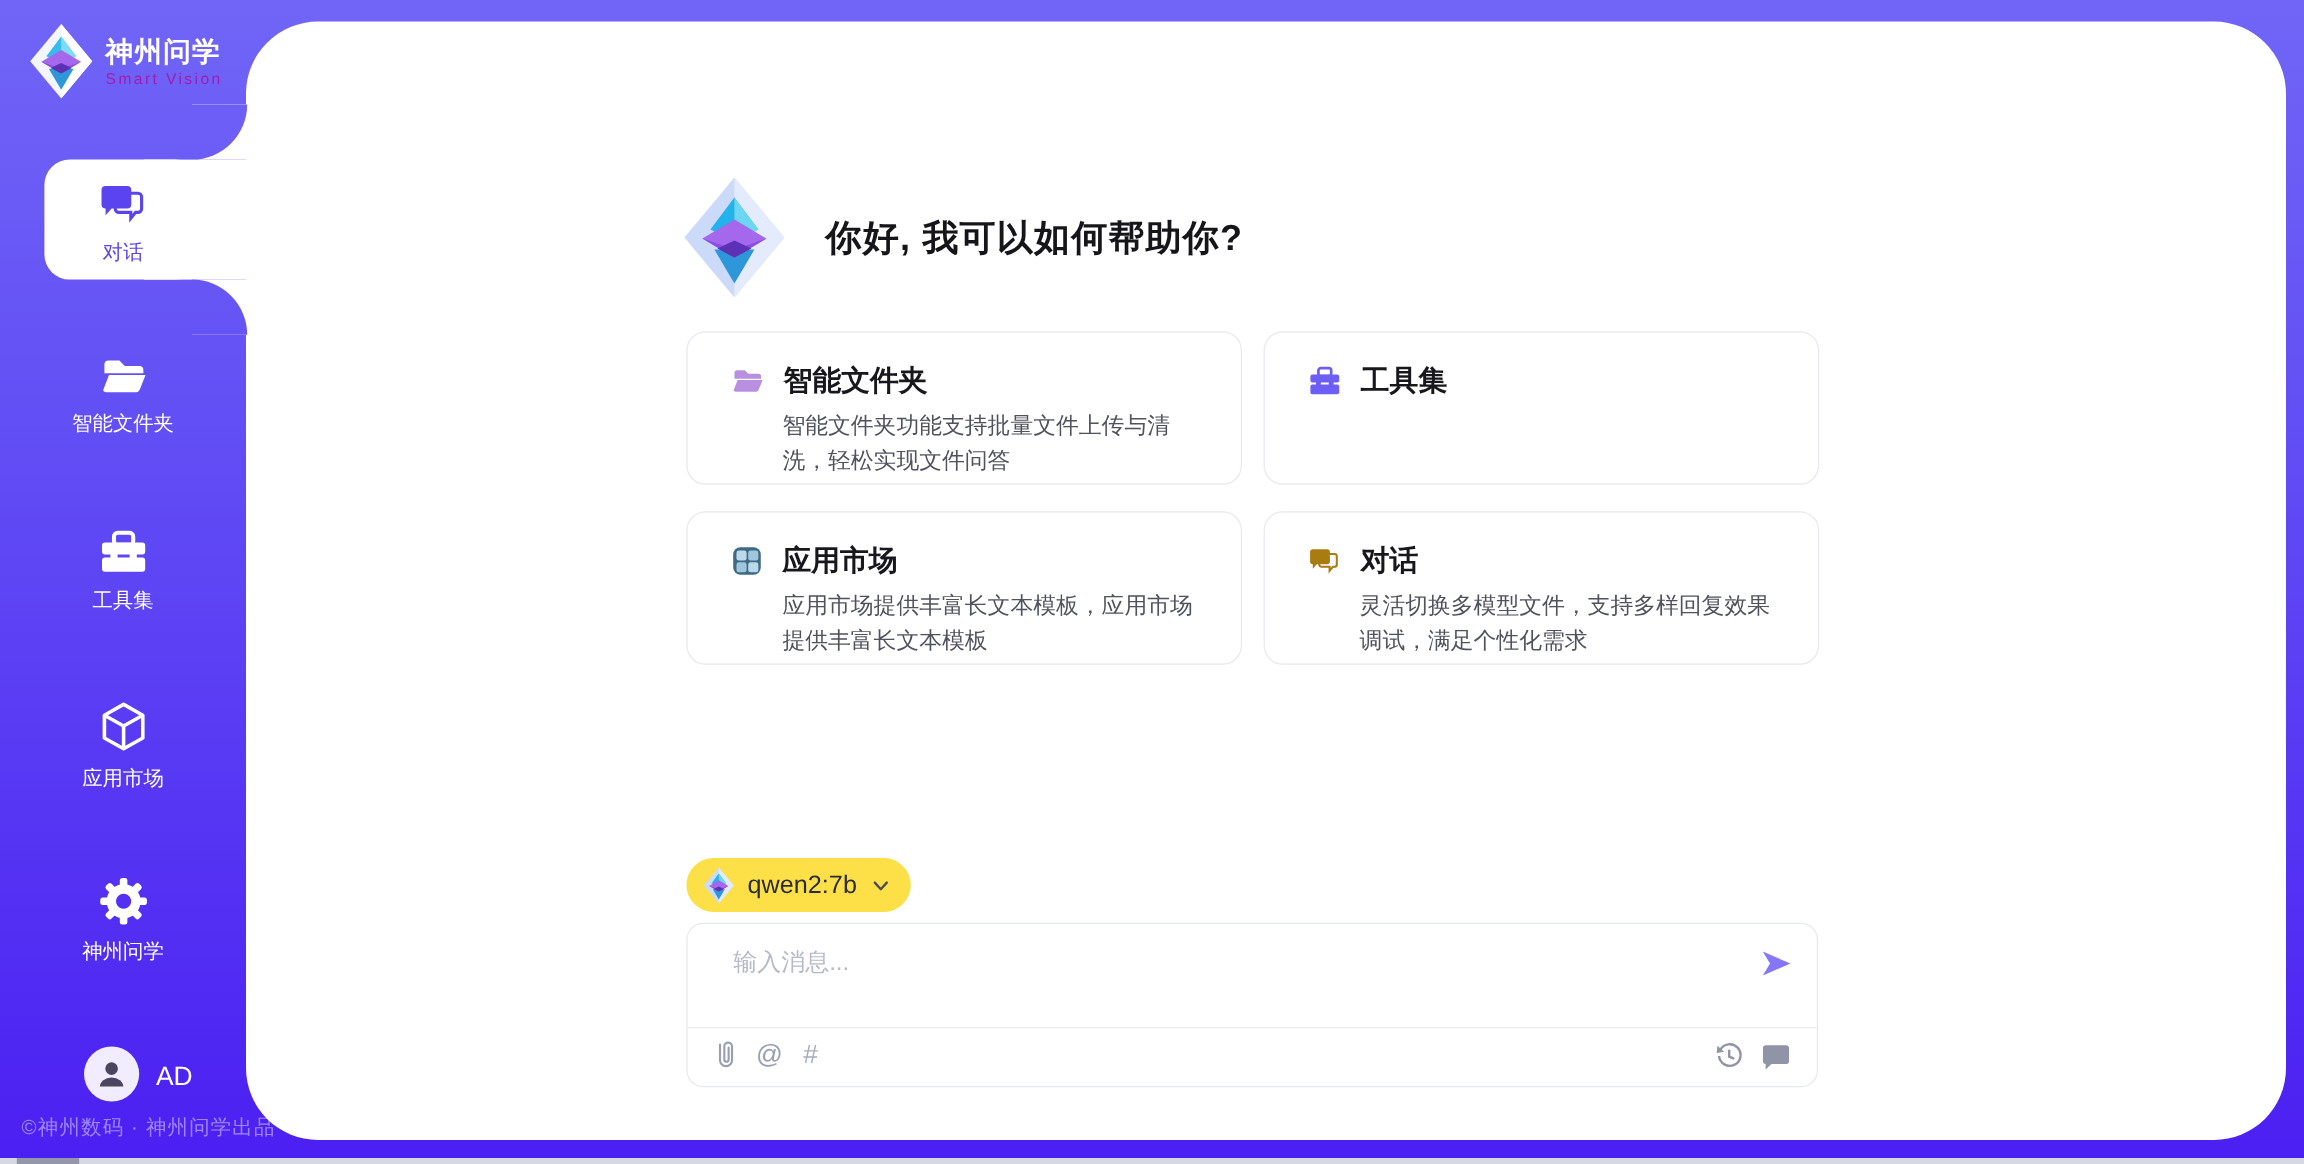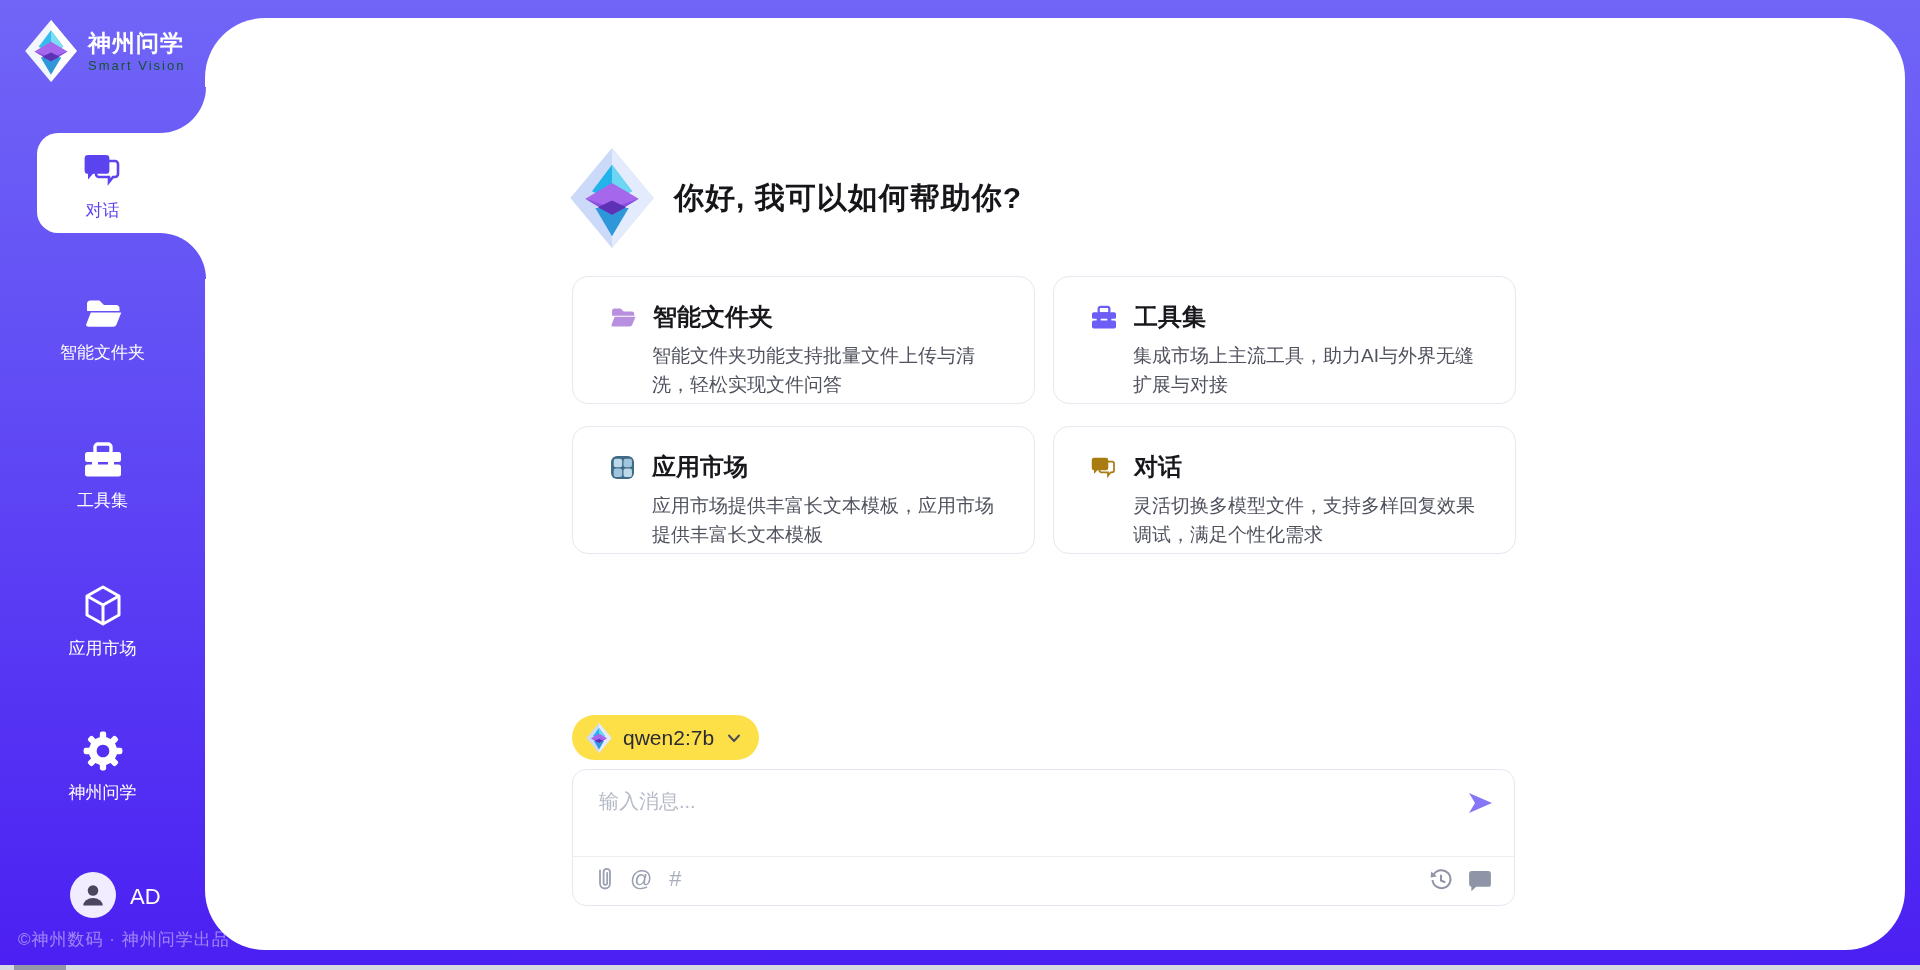--- a/index.html
+++ b/index.html
@@ -7,49 +7,49 @@
          font-family:"Liberation Sans","DejaVu Sans",sans-serif;}
   .abs{position:absolute;}
   svg{display:block;}
 
   
   .bg-svg{position:absolute;left:0;top:0;}
 
   
   .brand{left:24px;top:20px;display:flex;align-items:center;gap:10px;}
   .brand-name{color:#fff;font-size:23px;font-weight:bold;line-height:26px;letter-spacing:1px;}
-  .brand-sub{color:#14532d;font-size:13px;letter-spacing:2px;margin-top:2px;}
+  .brand-sub{color:#a21caf;font-size:13px;letter-spacing:2px;margin-top:2px;}
   .nav-item{left:0;width:205px;display:flex;flex-direction:column;align-items:center;
             color:#fff;cursor:pointer;}
   .nav-item .nav-label{font-size:17px;margin-top:9px;}
   .nav-item.active{color:#5b43f0;}
   .avatar{left:70px;top:872px;width:46px;height:46px;border-radius:50%;background:#f1ecff;
           display:flex;align-items:center;justify-content:center;}
   .user-name{left:130px;top:884px;color:#fff;font-size:22px;}
   .copyright{left:18px;top:928px;color:rgba(255,255,255,0.45);font-size:17px;letter-spacing:1px;text-align:center;}
 
   
-  .greeting{left:570px;top:148px;display:flex;align-items:center;gap:20px;}
+  .greeting{left:570px;top:148px;display:flex;align-items:center;gap:34px;}
   .greeting-title{font-size:30px;font-weight:bold;color:#15151a;letter-spacing:1px;}
 
   
   .cards{left:572px;top:276px;display:grid;grid-template-columns:463px 463px;gap:22px 18px;}
   .card{height:128px;box-sizing:border-box;border:1px solid #e7e8f0;border-radius:16px;
         background:#fff;padding:24px 26px 0 36px;cursor:pointer;}
   .card-head{display:flex;align-items:center;gap:16px;}
   .card-title{font-size:24px;font-weight:bold;color:#17171c;}
   .card-desc{margin:8px 0 0 43px;font-size:19px;line-height:29px;color:#50525e;}
 
   
   .model-pill{left:572px;top:715px;height:45px;border-radius:23px;background:#fde047;
               display:flex;align-items:center;gap:11px;padding:0 16px 0 14px;cursor:pointer;}
   .model-name{font-size:21px;color:#2b2b33;}
   .input-box{left:572px;top:769px;width:943px;height:137px;box-sizing:border-box;
              border:1px solid #e6e8f0;border-radius:14px;background:#fff;}
-  .msg-input{position:absolute;left:24px;top:16px;width:840px;height:58px;border:0;outline:0;
+  .msg-input{position:absolute;left:36px;top:16px;width:840px;height:58px;border:0;outline:0;
              resize:none;font-family:inherit;font-size:20px;color:#0f172a;background:transparent;}
   .msg-input::placeholder{color:#b6bac8;}
   .send-btn{position:absolute;right:20px;top:20px;cursor:pointer;}
   .box-divider{position:absolute;left:0;right:0;top:86px;height:1px;background:#edeef4;}
   .tools-left{position:absolute;left:24px;bottom:13px;display:flex;align-items:center;gap:17px;}
   .tools-right{position:absolute;right:22px;bottom:13px;display:flex;align-items:center;gap:15px;}
   .tool-glyph{font-size:22px;color:#9aa0b2;line-height:22px;cursor:pointer;}
   .tool-btn{cursor:pointer;display:flex;}
 
   
@@ -224,21 +224,20 @@
           <svg width="28" height="27" viewBox="0 0 42 40">
             <rect x="13" y="4" width="16" height="10" rx="3" fill="none" stroke="#6d5ef5" stroke-width="3.4"></rect>
             <rect x="3" y="12" width="36" height="10" rx="2.5" fill="#6d5ef5"></rect>
             <rect x="3" y="24.5" width="36" height="12" rx="2.5" fill="#6d5ef5"></rect>
             <rect x="10" y="20" width="6" height="7" fill="#6d5ef5"></rect>
             <rect x="26" y="20" width="6" height="7" fill="#6d5ef5"></rect>
           </svg>
         </span>
         <span class="card-title">工具集</span>
       </div>
-      <div class="card-desc">集成市场上主流工具，助力AI与外界无缝扩展与对接</div>
     </div>
 
     <div class="card">
       <div class="card-head">
         <span>
           <svg width="27" height="27" viewBox="0 0 40 40">
             <rect x="3" y="3" width="34" height="34" rx="9" fill="#3f6a85"></rect>
             <rect x="7" y="7" width="12.5" height="12.5" rx="3" fill="#bcd9ea"></rect>
             <rect x="21.5" y="7" width="12.5" height="12.5" rx="3" fill="#9fc6dd"></rect>
             <rect x="7" y="21.5" width="12.5" height="12.5" rx="3" fill="#9fc6dd"></rect>

